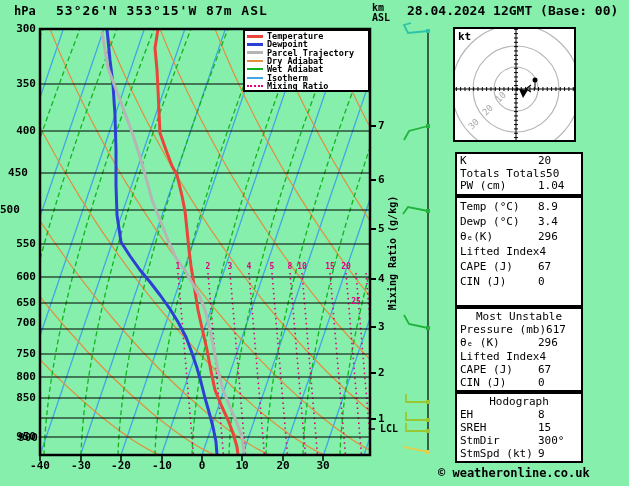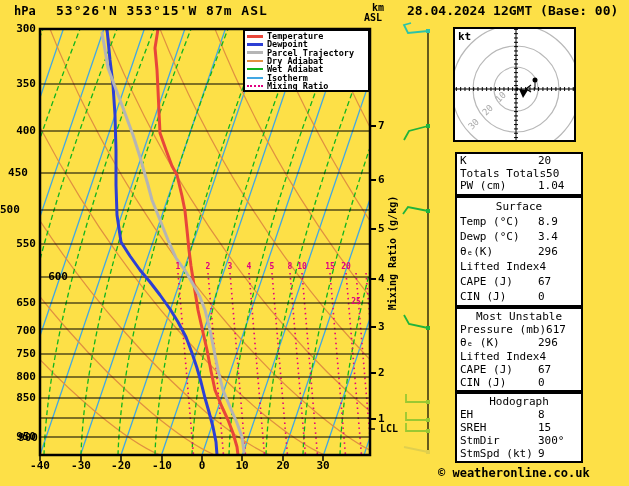--- a/index.html
+++ b/index.html
@@ -1,16 +1,16 @@
 <!DOCTYPE html>
 <html><head>
 <meta charset="utf-8">
 <style>
   html,body{margin:0;padding:0;background:#fff;}
-  .app{position:relative;width:629px;height:486px;background:#fde047;overflow:hidden;
+  .app{position:relative;width:629px;height:486px;background:#86efac;overflow:hidden;
        font-family:"DejaVu Sans Mono",monospace;color:#000;}
   .lbl{position:absolute;white-space:nowrap;color:#000;}
   .b{font-weight:bold;}
   svg{position:absolute;left:0;top:0;}
   .legend{position:absolute;left:243px;top:29px;width:127px;height:63px;border:2px solid #000;
           background:#fff;box-sizing:border-box;padding:1px 0 0 2px;z-index:5;}
   .lgrow{display:flex;align-items:center;height:8.3px;font-size:8.5px;font-weight:bold;line-height:8px;}
   .swatch{width:16px;height:0;margin-right:4px;flex:none;}
   .hodo{position:absolute;left:453px;top:27px;width:123px;height:115px;border:2px solid #000;
         background:#fff;box-sizing:border-box;z-index:4;}
@@ -148,23 +148,23 @@
       <rect x="426" y="450" width="4" height="4" fill="#e0cf4e"></rect>
     </svg>
 
   <div id="plabels">
       <div class="ticklbl" style="left: 0px; top: 22px; width: 36px; text-align: right; position: absolute;">300</div>
       <div class="ticklbl" style="left: 0px; top: 77px; width: 36px; text-align: right; position: absolute;">350</div>
       <div class="ticklbl" style="left: 0px; top: 124px; width: 36px; text-align: right; position: absolute;">400</div>
       <div class="ticklbl" style="left: 0px; top: 166px; width: 36px; text-align: center; position: absolute;">450</div>
       <div class="ticklbl" style="left: 0px; top: 203px; width: 36px; text-align: left; position: absolute;">500</div>
       <div class="ticklbl" style="left: 0px; top: 237px; width: 36px; text-align: right; position: absolute;">550</div>
-      <div class="ticklbl" style="left: 0px; top: 270px; width: 36px; text-align: right; position: absolute; padding-left: 32px;">600</div>
+      <div class="ticklbl" style="left: 0px; top: 270px; width: 36px; text-align: right; position: absolute;">600</div>
       <div class="ticklbl" style="left: 0px; top: 296px; width: 36px; text-align: right; position: absolute;">650</div>
-      <div class="ticklbl" style="left: 0px; top: 324px; width: 36px; text-align: right; position: absolute;">700</div>
+      <div class="ticklbl" style="left: 0px; top: 316px; width: 36px; text-align: right; position: absolute;">700</div>
       <div class="ticklbl" style="left: 0px; top: 347px; width: 36px; text-align: right; position: absolute;">750</div>
       <div class="ticklbl" style="left: 0px; top: 370px; width: 36px; text-align: right; position: absolute;">800</div>
       <div class="ticklbl" style="left: 0px; top: 391px; width: 36px; text-align: right; position: absolute;">850</div>
       <div class="ticklbl" style="left: 2px; top: 411px; width: 36px; text-align: right; position: absolute; margin-top: 20px;">900</div>
       <div class="ticklbl" style="left: 0px; top: 430px; width: 36px; text-align: right; position: absolute;">950</div>
     </div>
   <div id="tlabels">
       <div class="ticklbl" style="position: absolute; left: 24px; top: 459px; width: 32px; text-align: center;">-40</div>
       <div class="ticklbl" style="position: absolute; left: 65px; top: 459px; width: 32px; text-align: center;">-30</div>
       <div class="ticklbl" style="position: absolute; left: 105px; top: 459px; width: 32px; text-align: center;">-20</div>
@@ -190,21 +190,21 @@
       <div class="mixlbl" style="left: 242px; top: 262px;">4</div>
       <div class="mixlbl" style="left: 265px; top: 262px;">5</div>
       <div class="mixlbl" style="left: 283px; top: 262px;">8</div>
       <div class="mixlbl" style="left: 295px; top: 262px;">10</div>
       <div class="mixlbl" style="left: 323px; top: 262px;">15</div>
       <div class="mixlbl" style="left: 339px; top: 262px;">20</div>
       <div class="mixlbl" style="left: 349px; top: 262px; margin-top: 35px;">25</div>
     </div>
 
   <span class="lbl b" style="left:372px;top:2px;font-size:10px;">km</span>
-  <span class="lbl b" style="left:364px;top:12px;font-size:10px;">ASL</span>
+  <span class="lbl b" style="left:372px;top:12px;font-size:10px;">ASL</span>
   <span class="lbl b" style="left:380px;top:423px;font-size:10px;">LCL</span>
   <span class="lbl b" style="left:392px;top:253px;transform:translate(-50%,-50%) rotate(-90deg);font-size:10px;">Mixing Ratio (g/kg)</span>
 
   <div class="legend" id="legend-box">
       <div class="lgrow">
         <span class="swatch" style="border-top: 3px solid rgb(232, 70, 58);"></span>
         <span>Temperature</span>
       </div>
       <div class="lgrow">
         <span class="swatch" style="border-top: 3px solid rgb(45, 63, 212);"></span>
@@ -320,21 +320,20 @@
         <div class="trow" style="line-height: 12.6667px;">
           <span class="l">Totals Totals</span>
           <span class="v">50</span>
         </div>
         <div class="trow" style="line-height: 12.6667px;">
           <span class="l">PW (cm)</span>
           <span class="v">1.04</span>
         </div>
       </div>
       <div class="tbox" style="top: 196px; height: 111px;">
-        <div class="thead" style="line-height: 15px;">Surface</div>
         <div class="trow" style="line-height: 15px;">
           <span class="l">Temp (°C)</span>
           <span class="v">8.9</span>
         </div>
         <div class="trow" style="line-height: 15px;">
           <span class="l">Dewp (°C)</span>
           <span class="v">3.4</span>
         </div>
         <div class="trow" style="line-height: 15px;">
           <span class="l">θₑ(K)</span>

